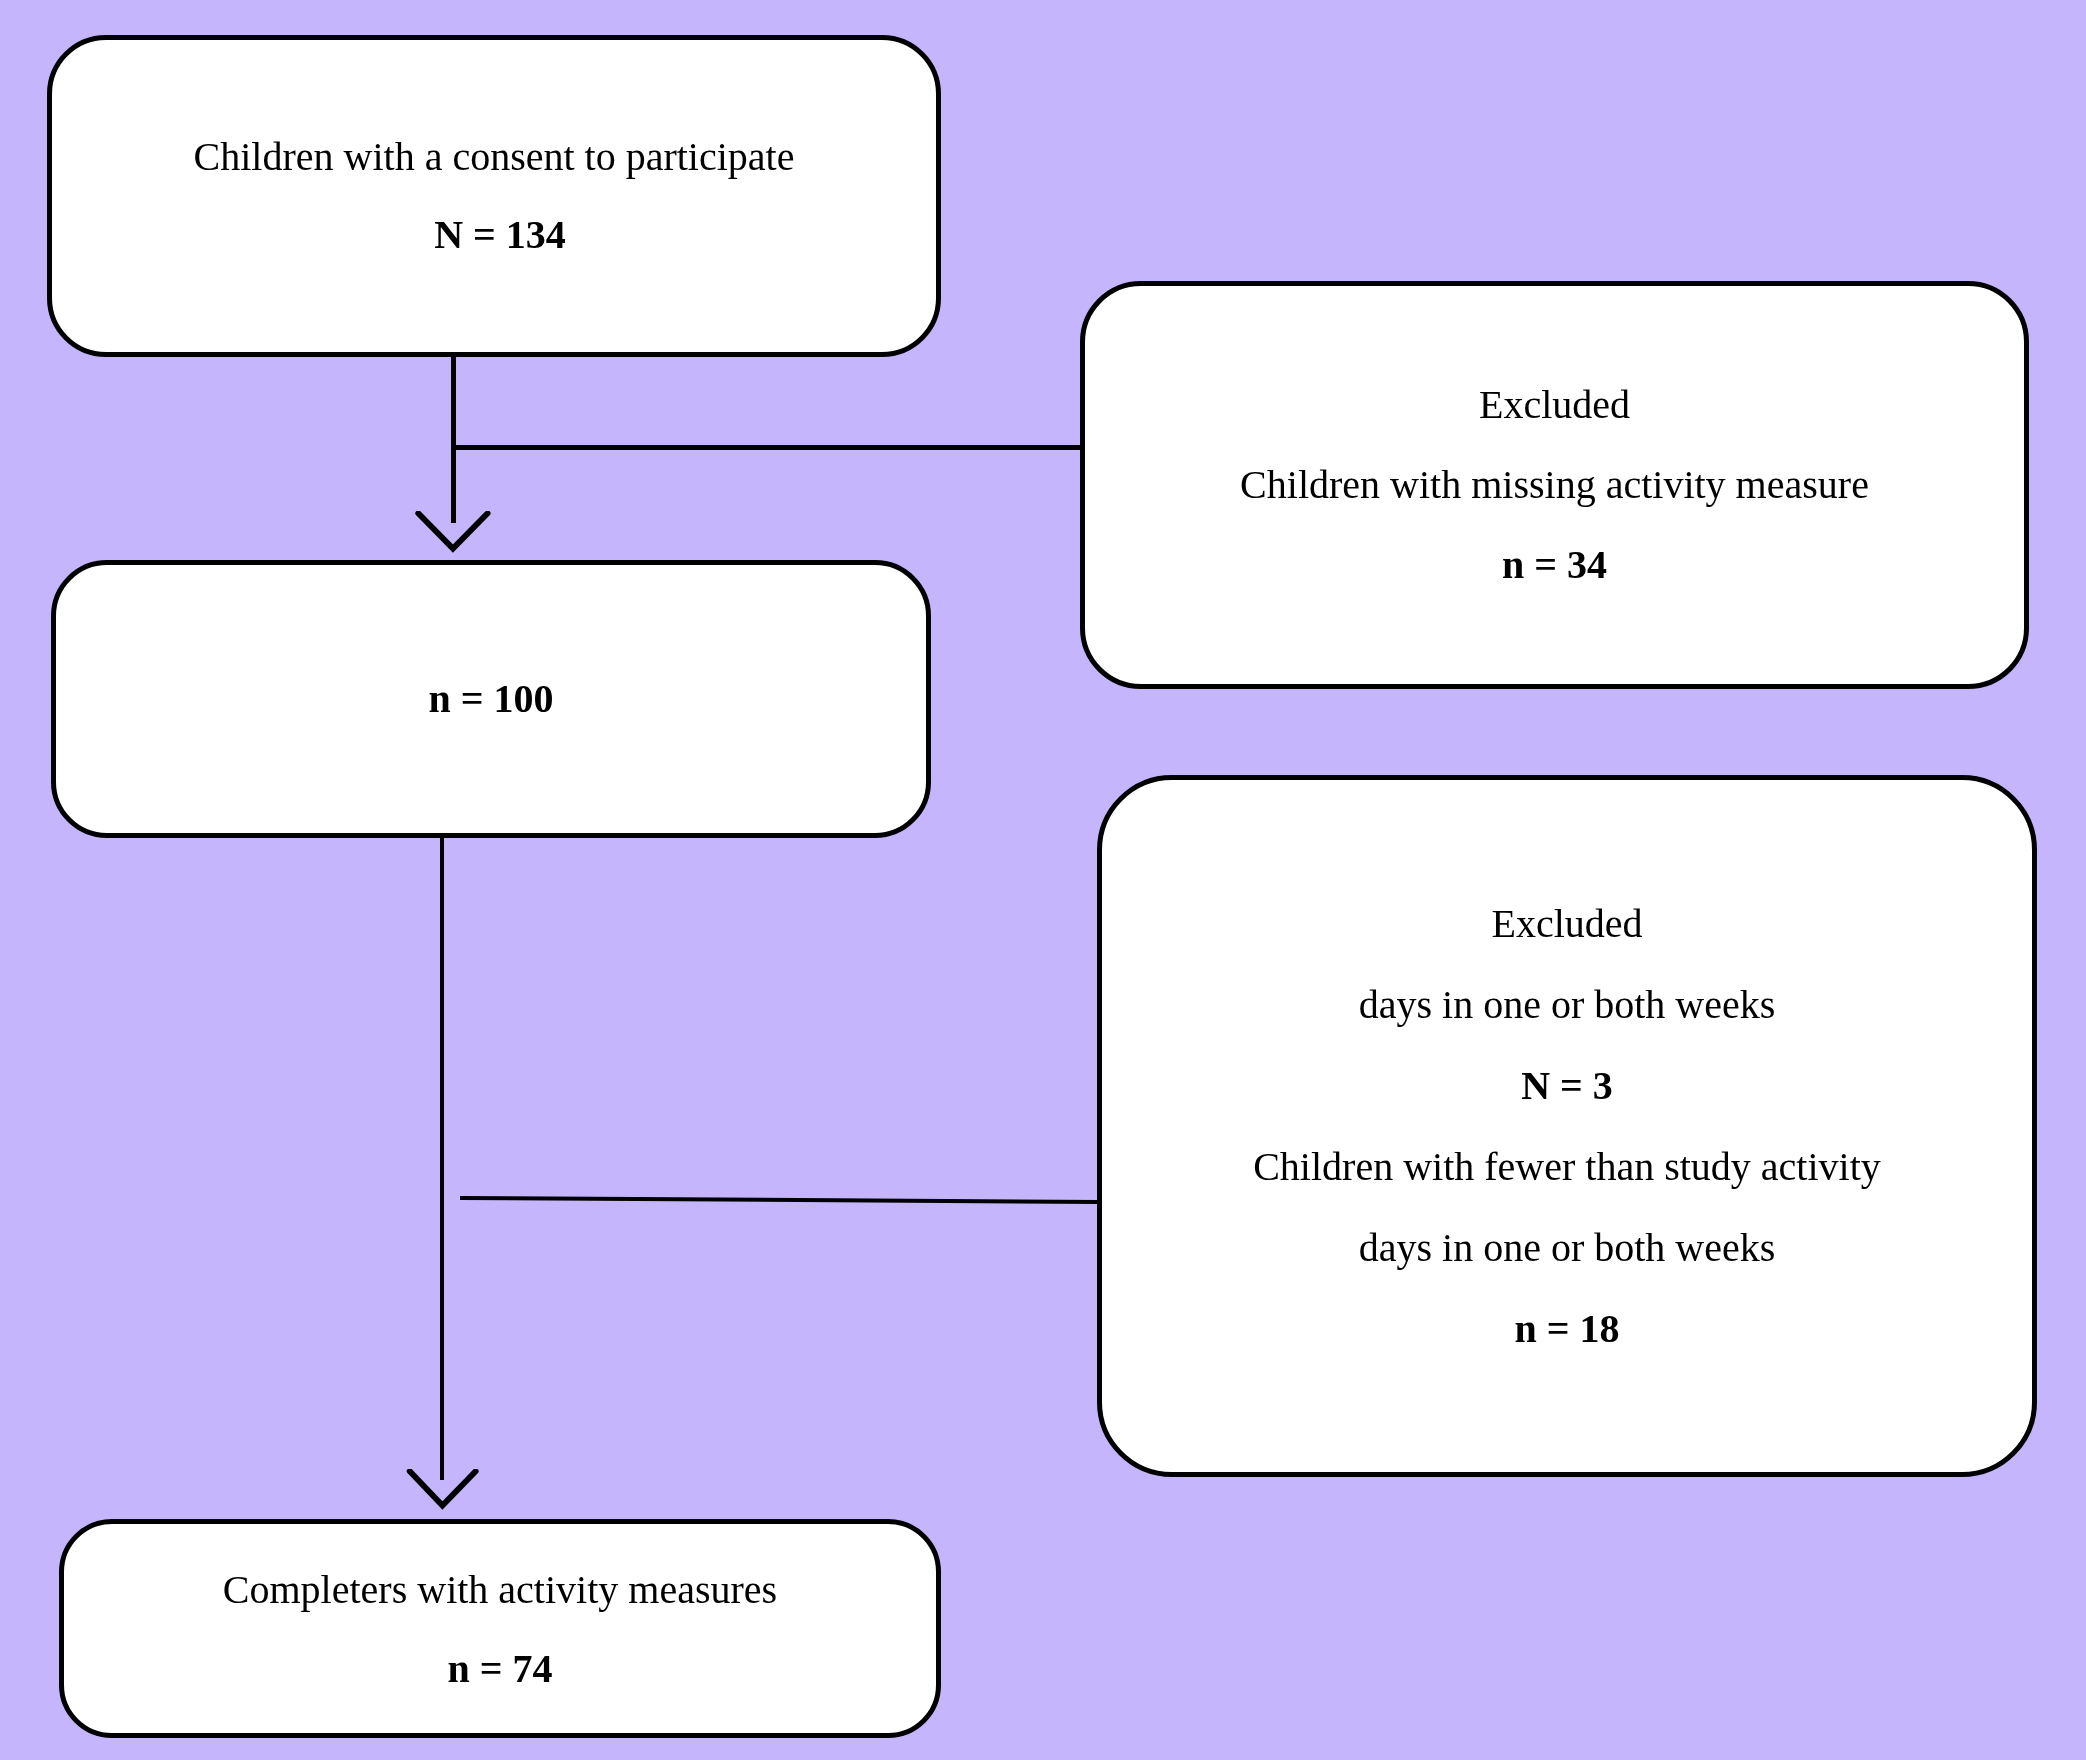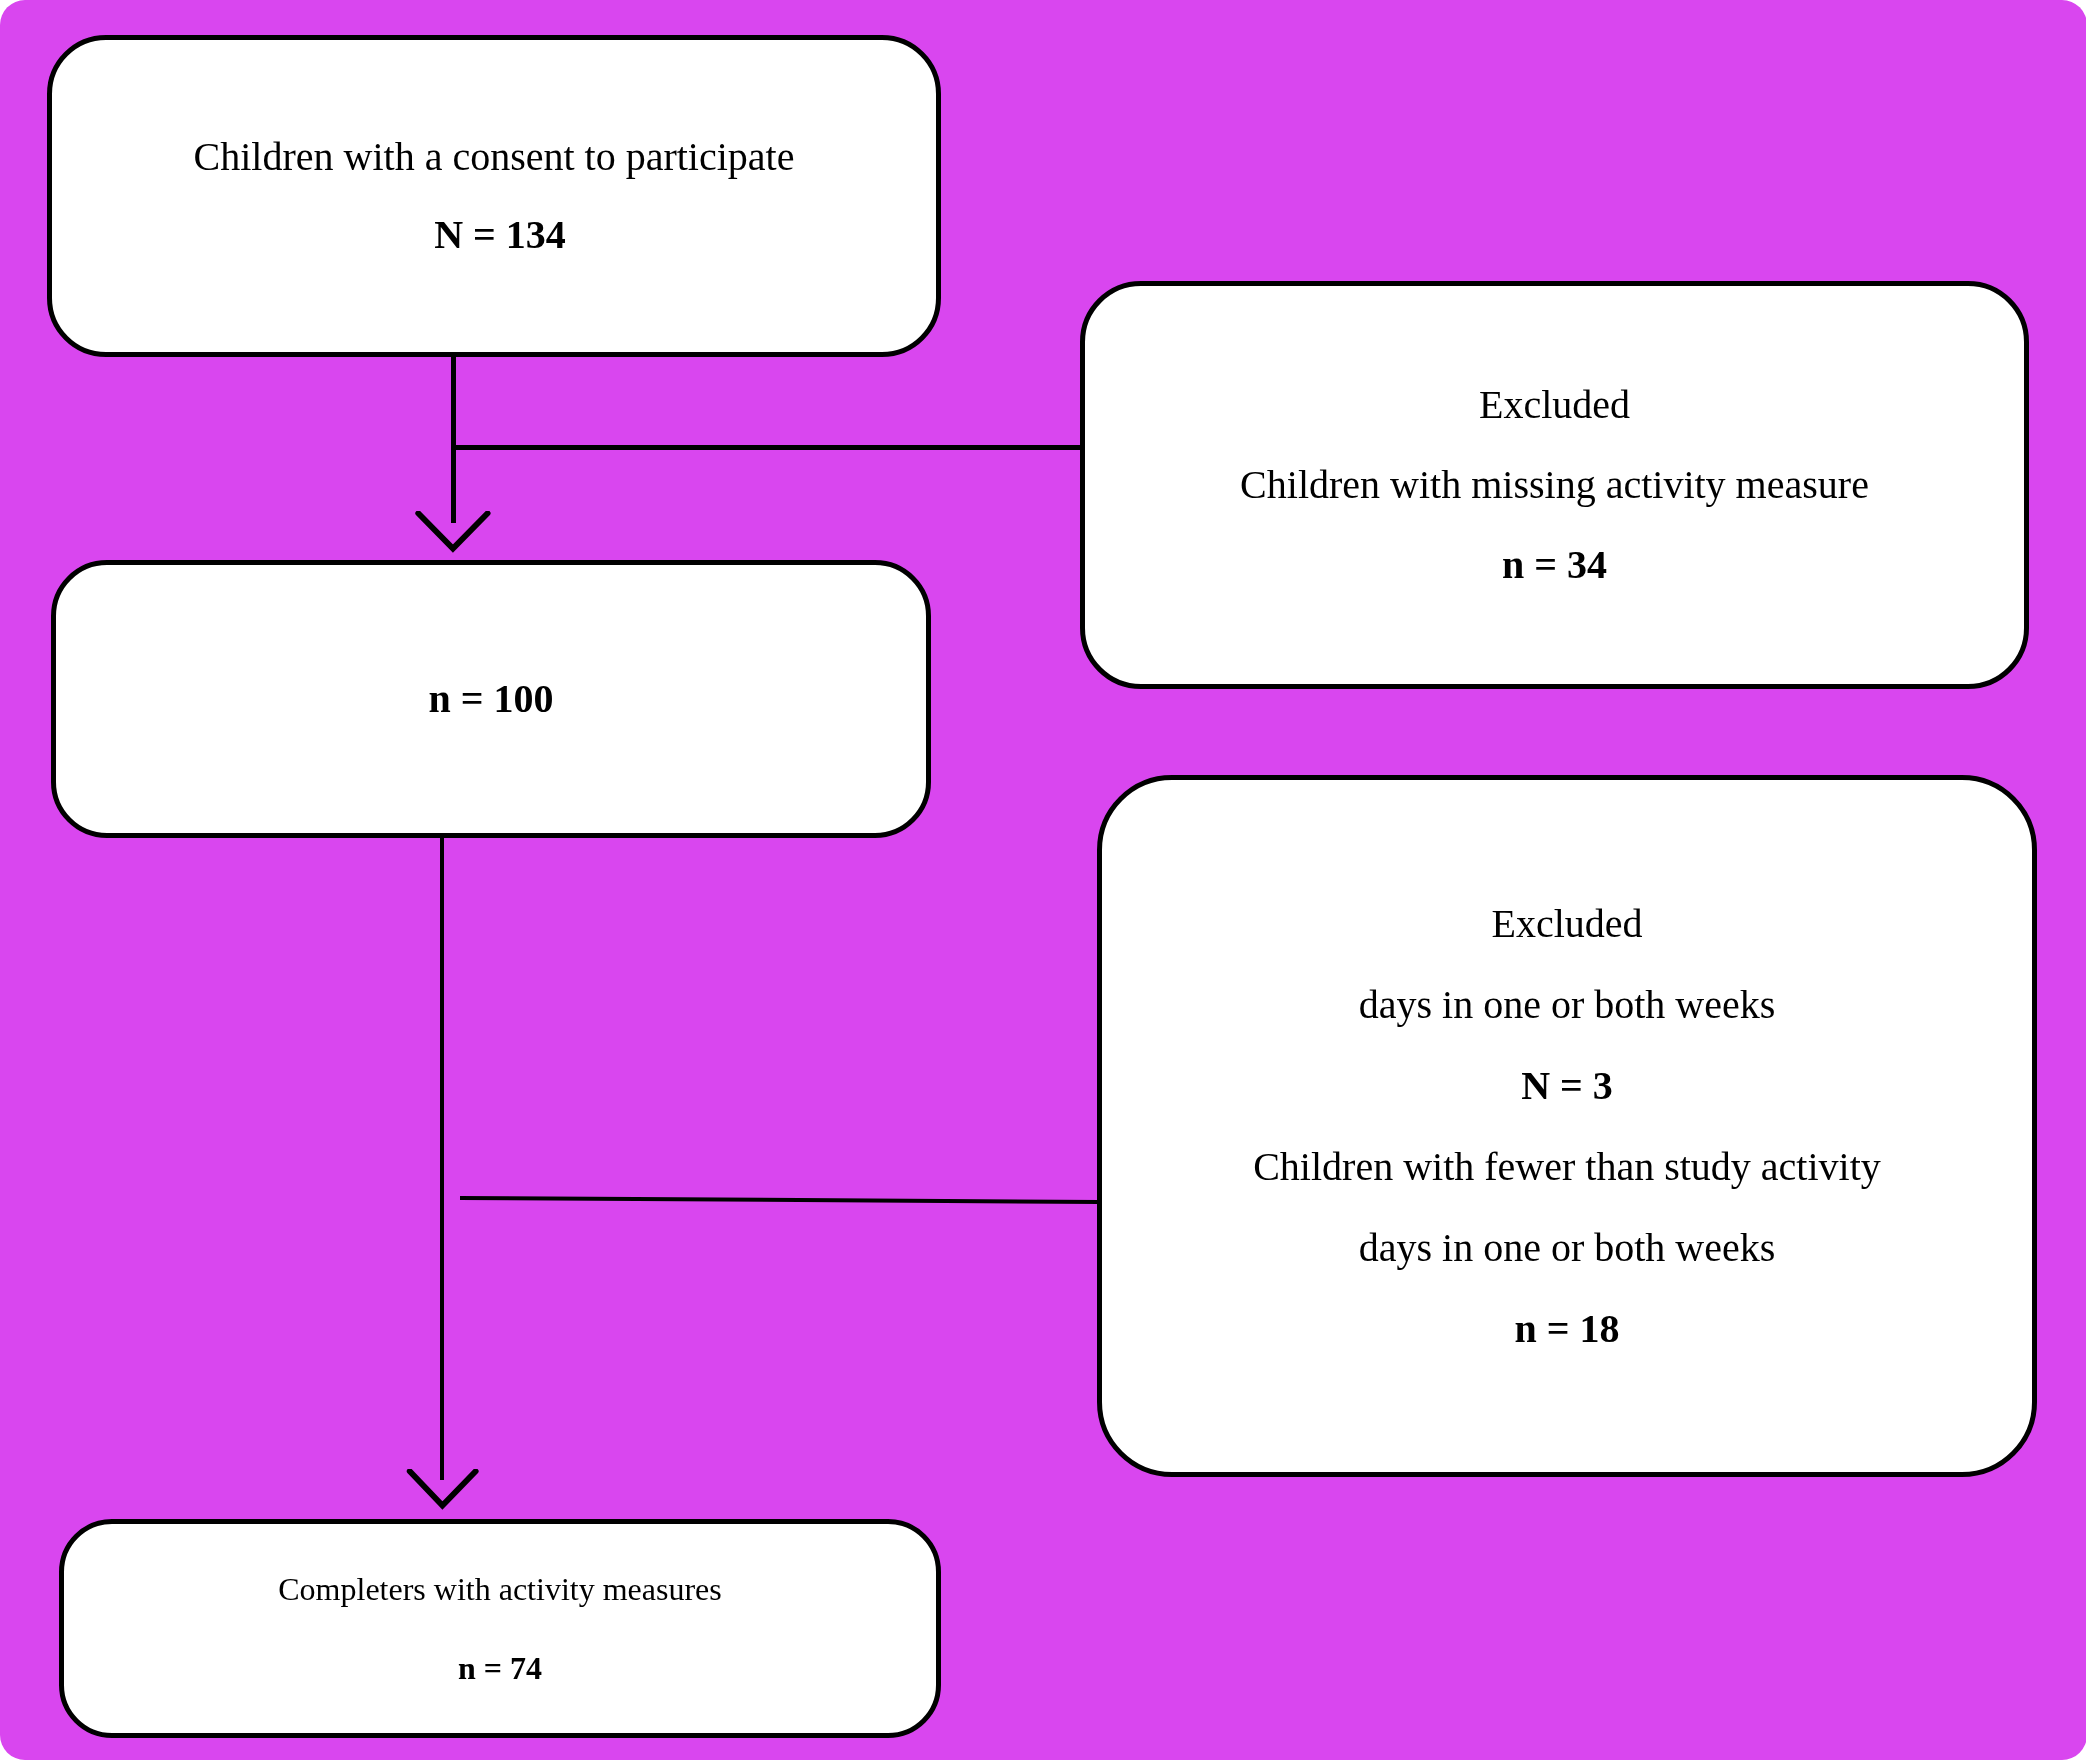--- a/index.html
+++ b/index.html
@@ -4,25 +4,24 @@
 <style>
   html, body {
     margin: 0;
     padding: 0;
     background: #ffffff;
   }
   #canvas {
     position: relative;
     width: 2087px;
     height: 1760px;
-    background: #d946ef;
+    background: #c4b5fd;
     overflow: hidden;
     font-family: "Liberation Serif", "DejaVu Serif", serif;
     color: #000000;
-    border-radius: 25px;
   }
   .node {
     position: absolute;
     box-sizing: border-box;
     border: 5.9px solid #000000;
     background: #ffffff;
     display: flex;
     flex-direction: column;
     align-items: center;
     justify-content: center;
@@ -60,21 +59,21 @@
     line-height: 80px;
   }
 
   
   #node-completers {
     left: 59px;
     top: 1519px;
     width: 882px;
     height: 219px;
     border-radius: 53px;
-    font-size: 32px;
+    font-size: 40px;
     line-height: 79px;
   }
 
   
   #node-excluded-1 {
     left: 1080px;
     top: 281px;
     width: 949px;
     height: 408px;
     border-radius: 61px;

